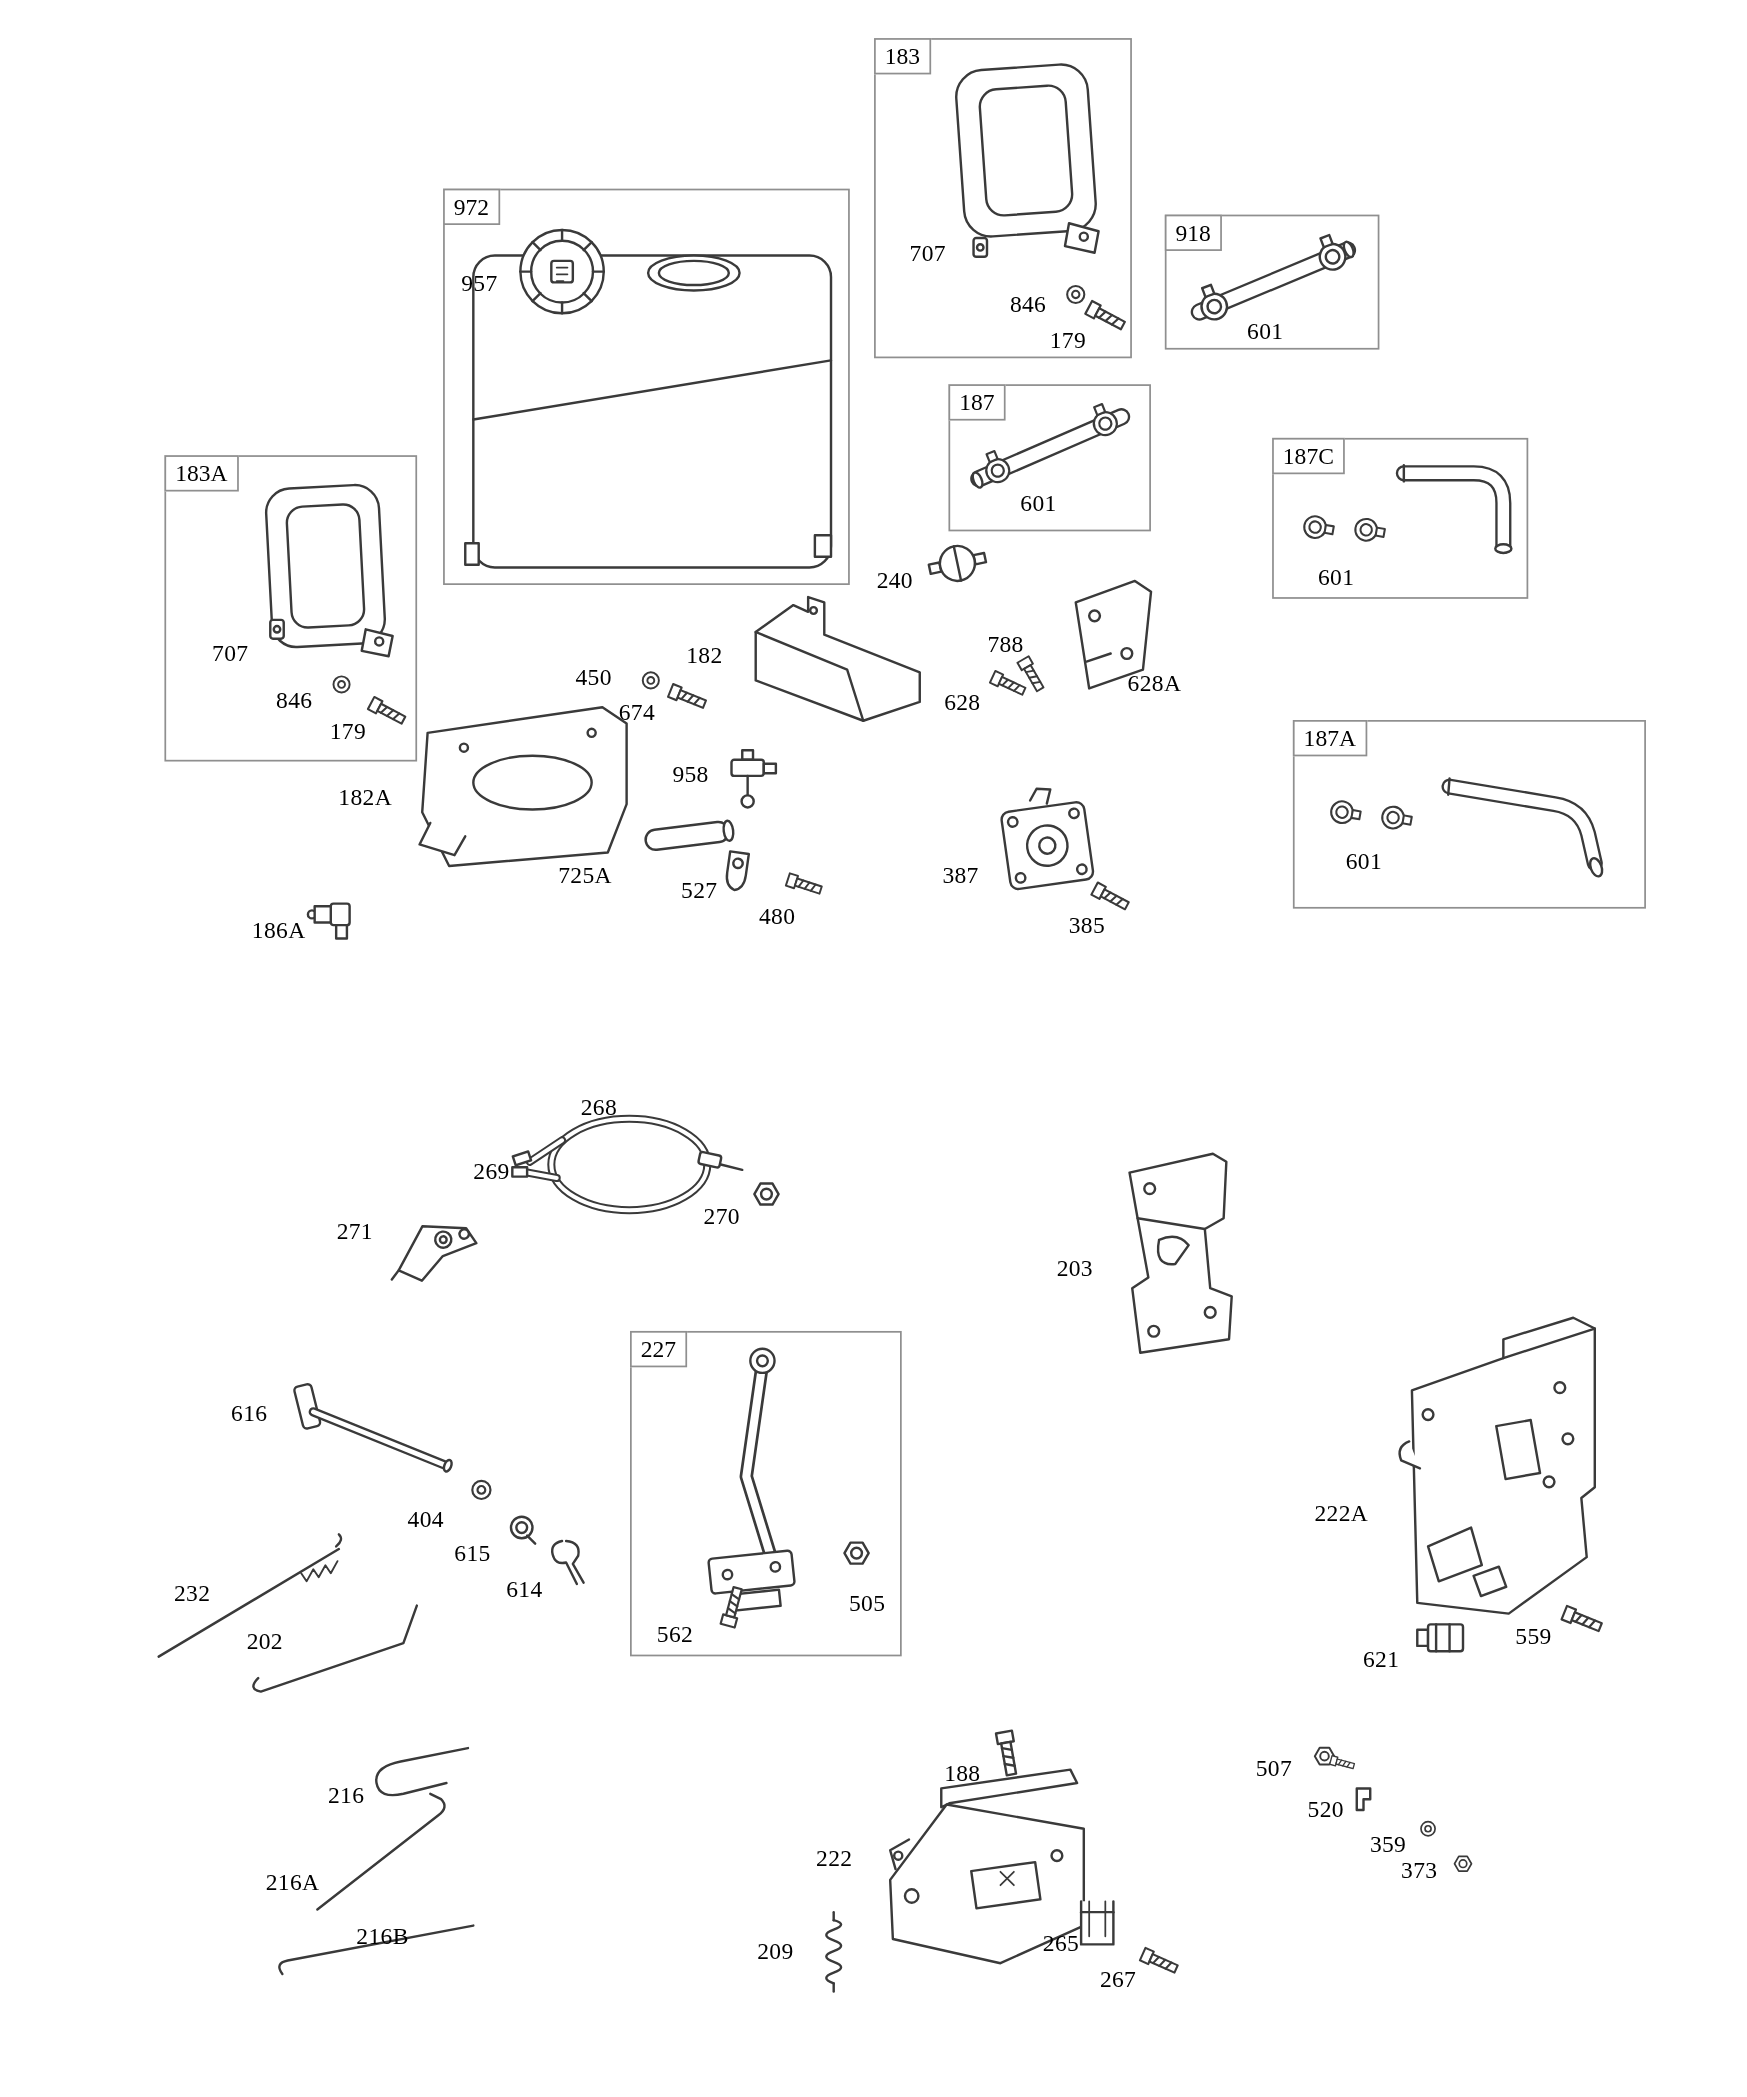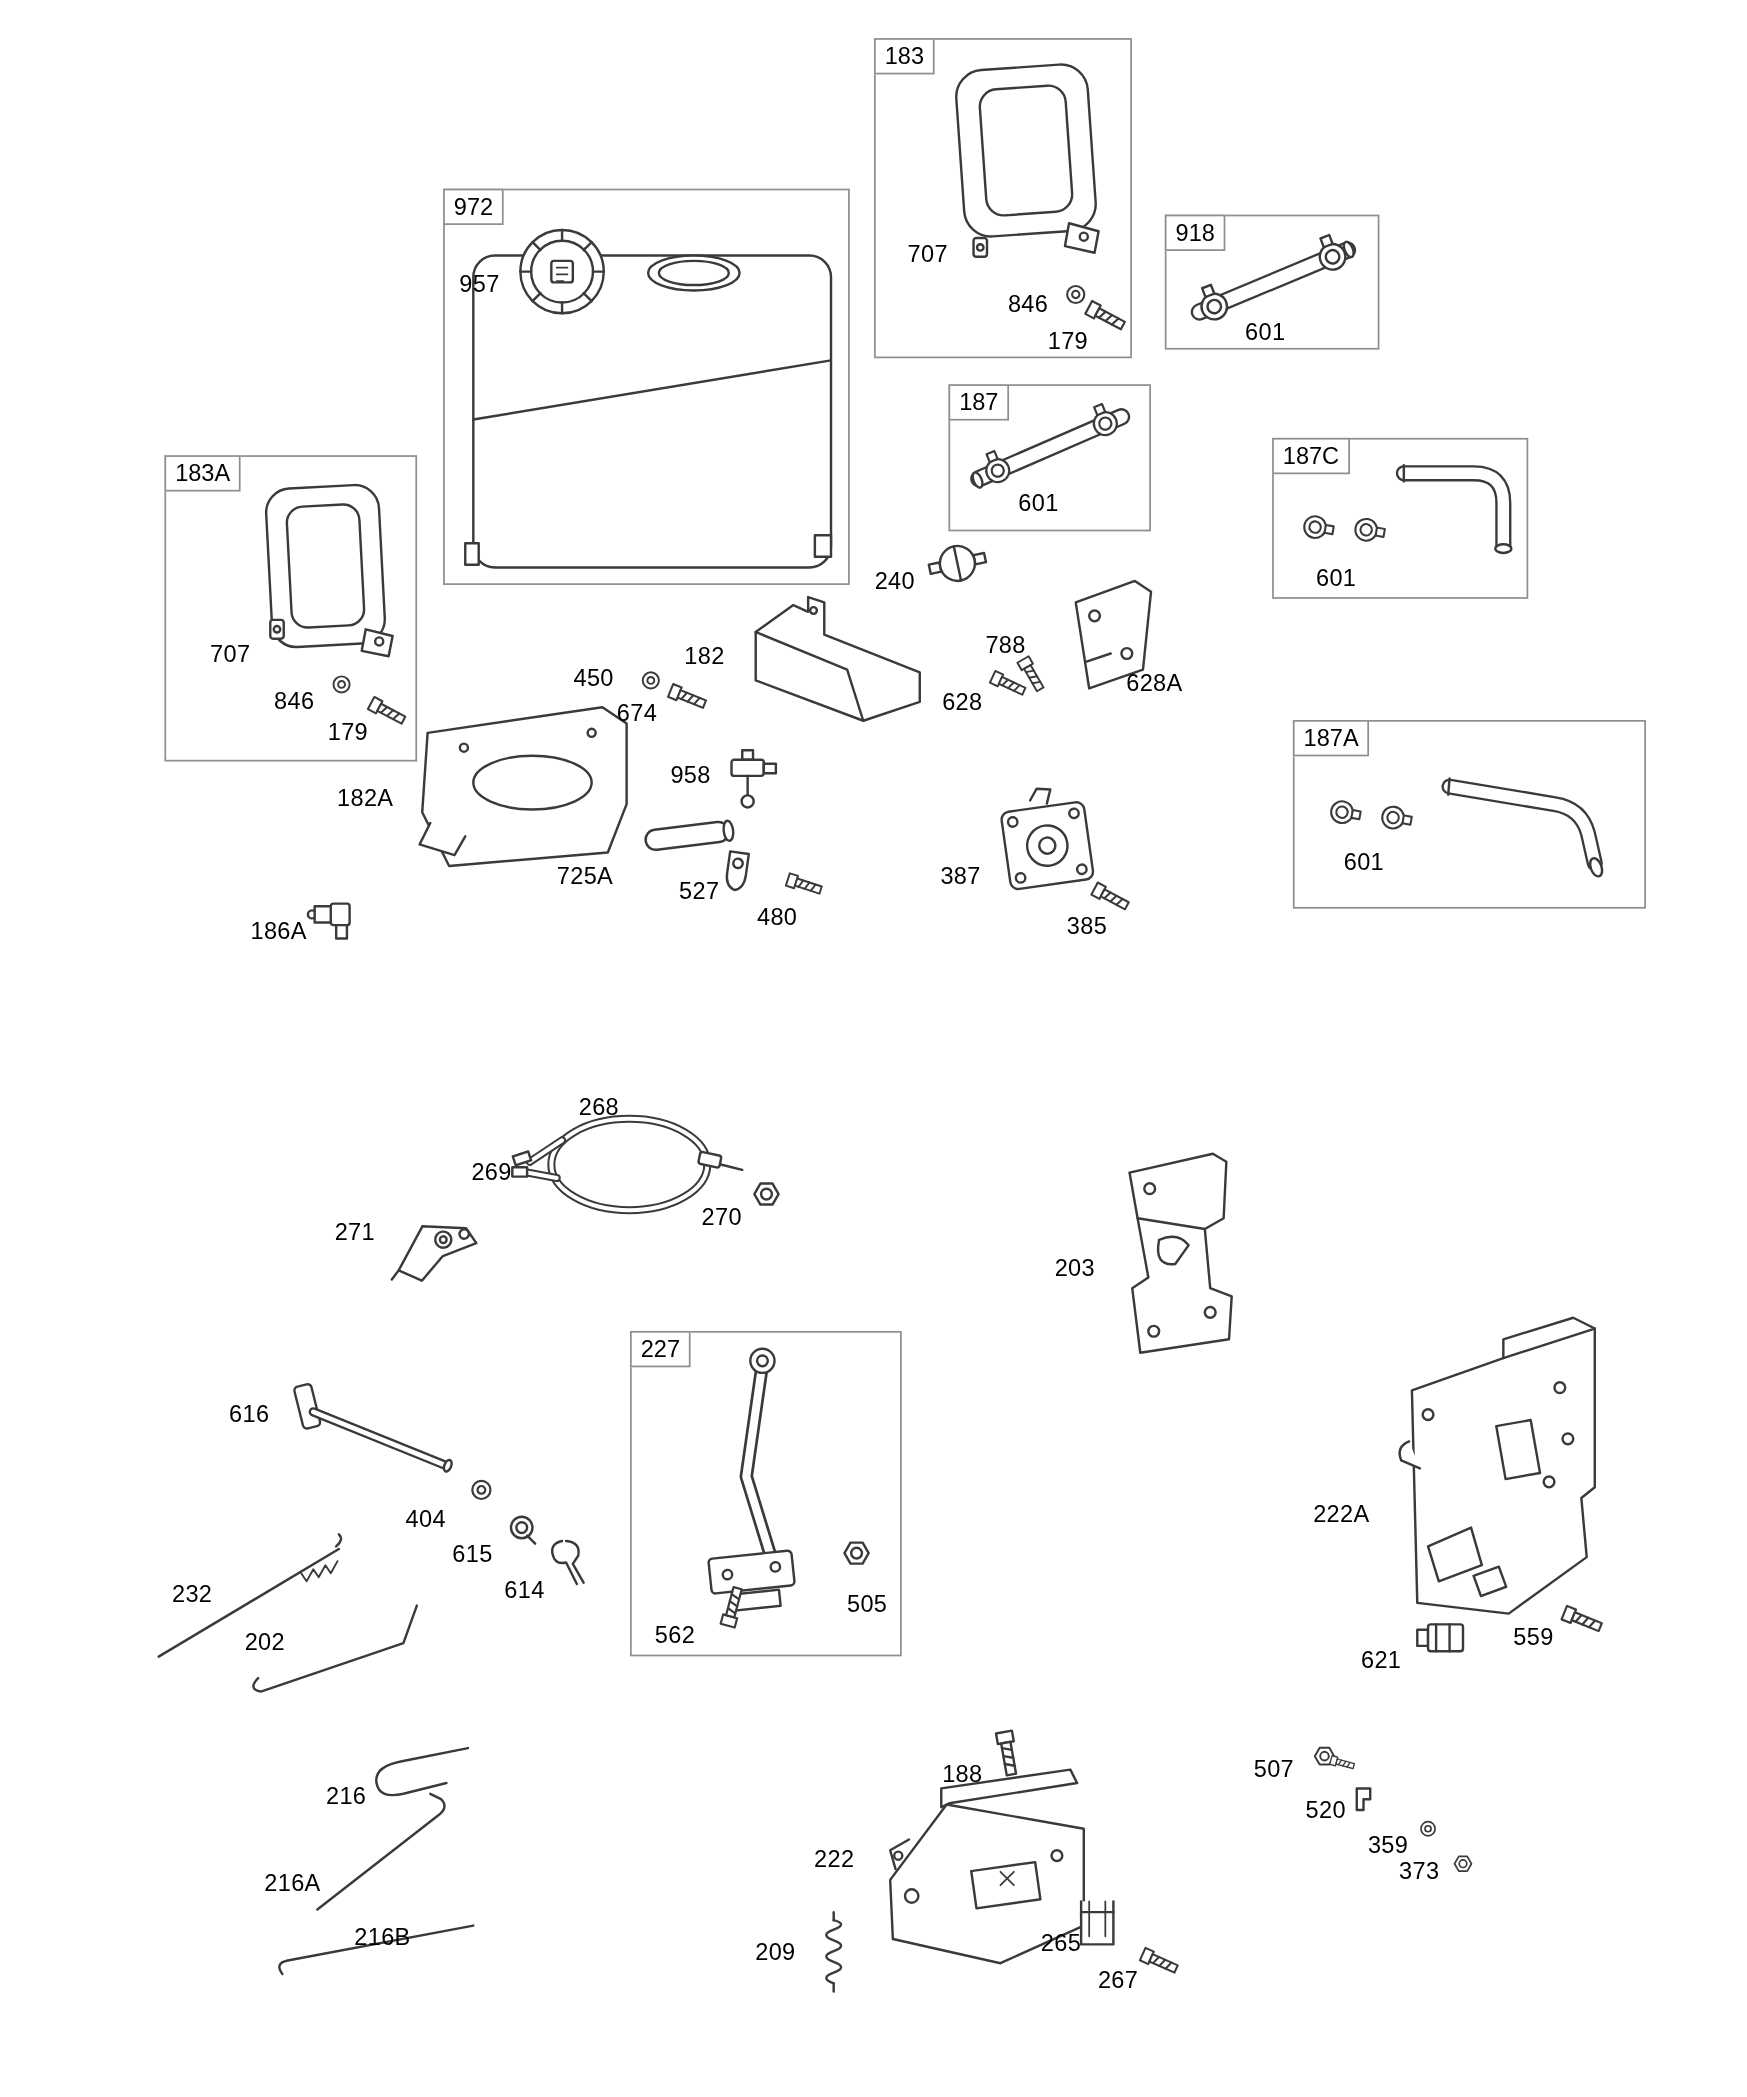--- a/index.html
+++ b/index.html
@@ -1,17 +1,17 @@
 <!DOCTYPE html>
 <html style="font-size:12.4px"><head>
 <meta charset="utf-8">
 <style>
   html,body{margin:0;padding:0;background:#fff;}
   #stage{position:relative;width:1748px;height:2097px;background:#ffffff;overflow:hidden;
-         font-family:Liberation Sans, sans-serif;}
+         font-family:Liberation Serif, serif;}
   #canvas{position:absolute;left:0;top:0;width:1010px;height:1212px;
           transform:scale(1.730769);transform-origin:0 0;}
   #art{position:absolute;left:0;top:0;}
   .group-box{position:absolute;border:1.2px solid #8f8f8f;box-sizing:border-box;background:transparent;}
   .group-label{position:absolute;left:-1.2px;top:-1.2px;border:1.2px solid #8f8f8f;background:#fff;
                padding:0.8px 5.4px 1.6px;font-size:13.6px;line-height:17px;color:#000;white-space:nowrap;}
   .part-label{position:absolute;transform:translate(-50%,-50%);font-size:13.6px;color:#000;
               white-space:nowrap;letter-spacing:0.2px;}
 </style>
 </head>

